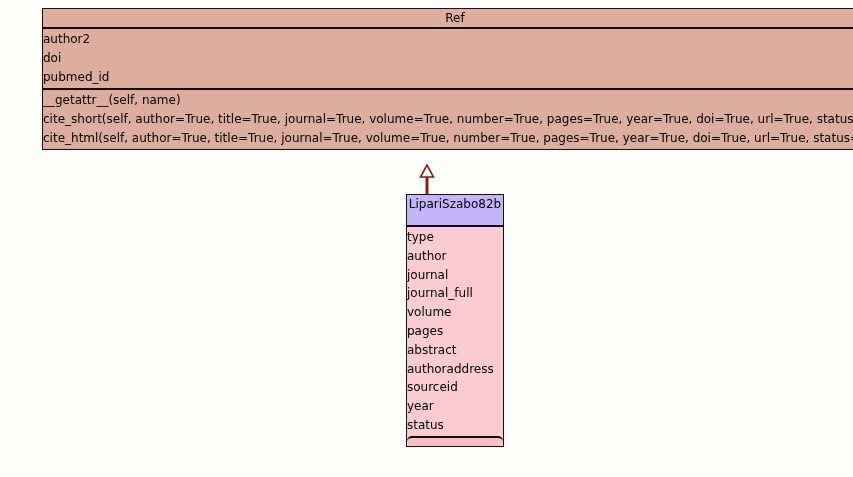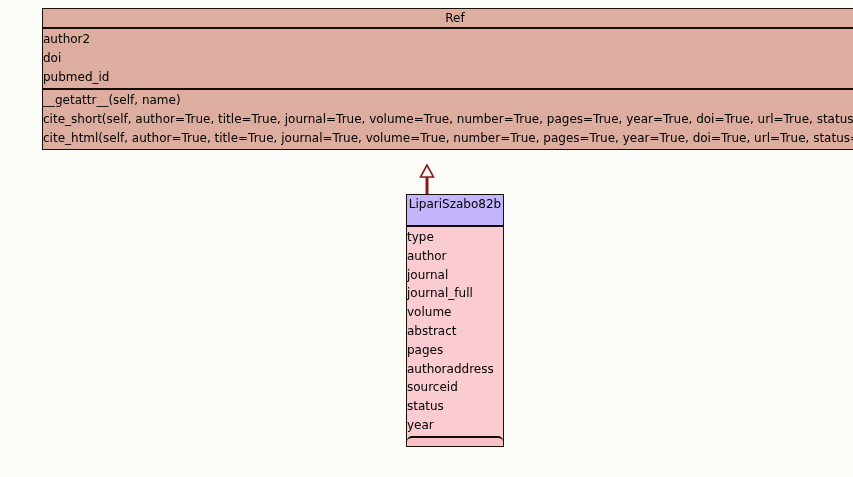--- a/index.html
+++ b/index.html
@@ -140,24 +140,24 @@
   <div class="uml-class" id="class-liparisszabo82b">
 
     <div class="uml-title">LipariSzabo82b</div>
 
     <div class="uml-compartment">
       <div class="uml-row">type</div>
       <div class="uml-row">author</div>
       <div class="uml-row">journal</div>
       <div class="uml-row">journal_full</div>
       <div class="uml-row">volume</div>
+      <div class="uml-row">pages</div>
       <div class="uml-row">abstract</div>
-      <div class="uml-row">pages</div>
       <div class="uml-row">authoraddress</div>
       <div class="uml-row">sourceid</div>
+      <div class="uml-row">year</div>
       <div class="uml-row">status</div>
-      <div class="uml-row">year</div>
     </div>
 
     <div class="uml-compartment empty"></div>
   </div>
 
 </div>
 
 </body></html>

